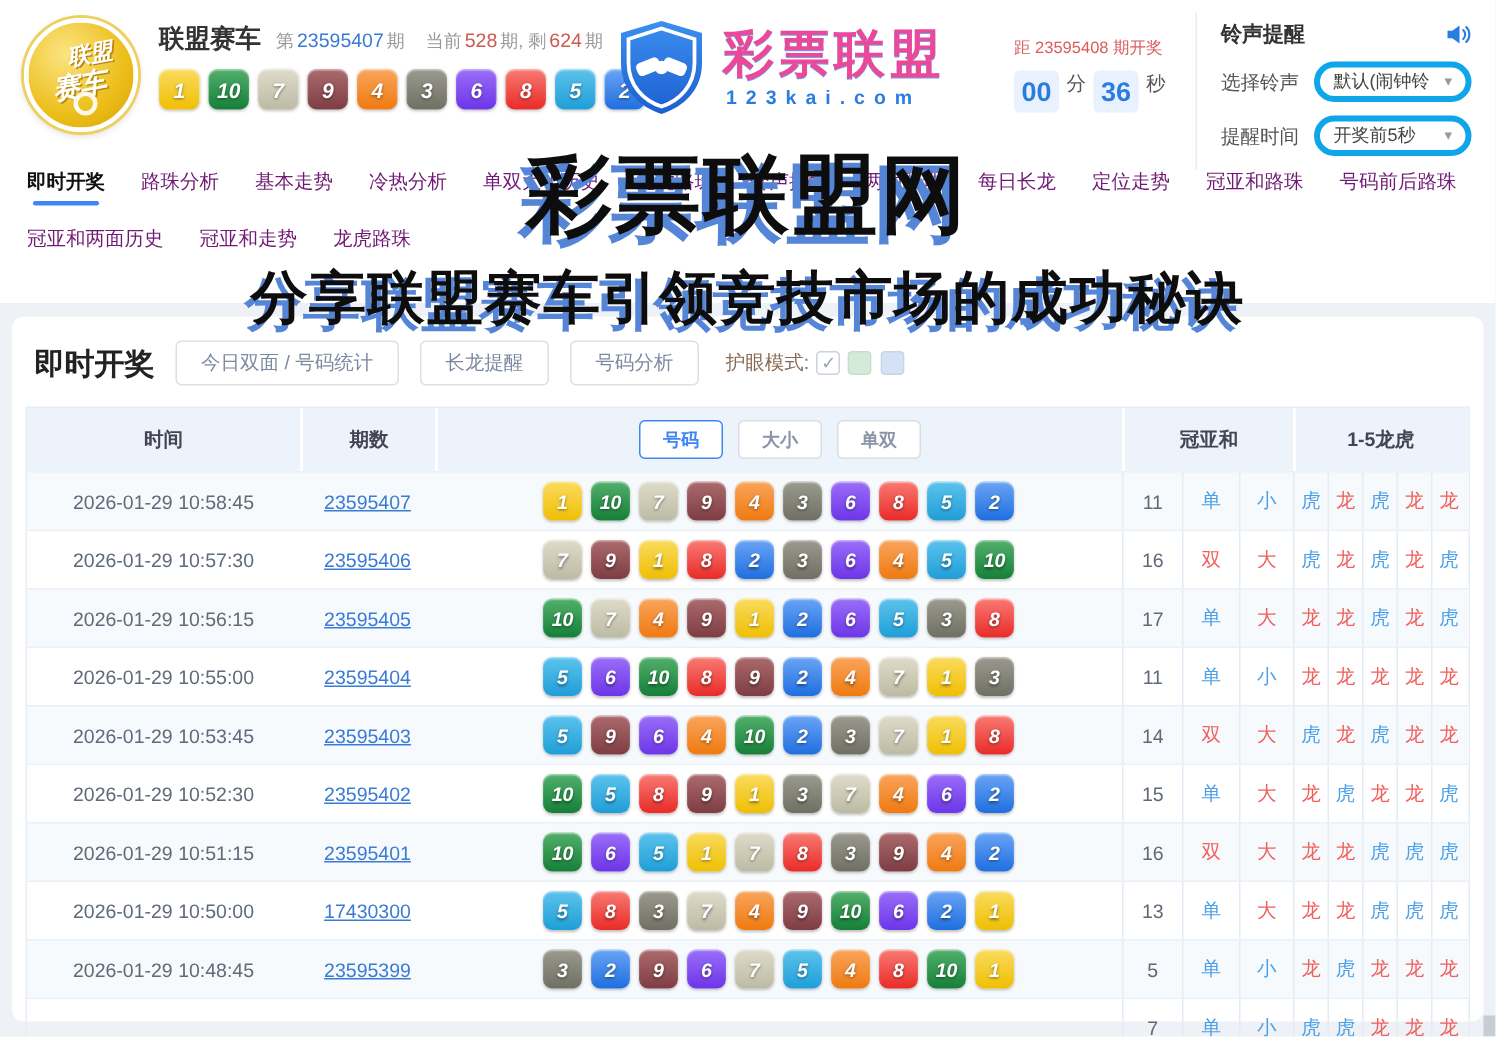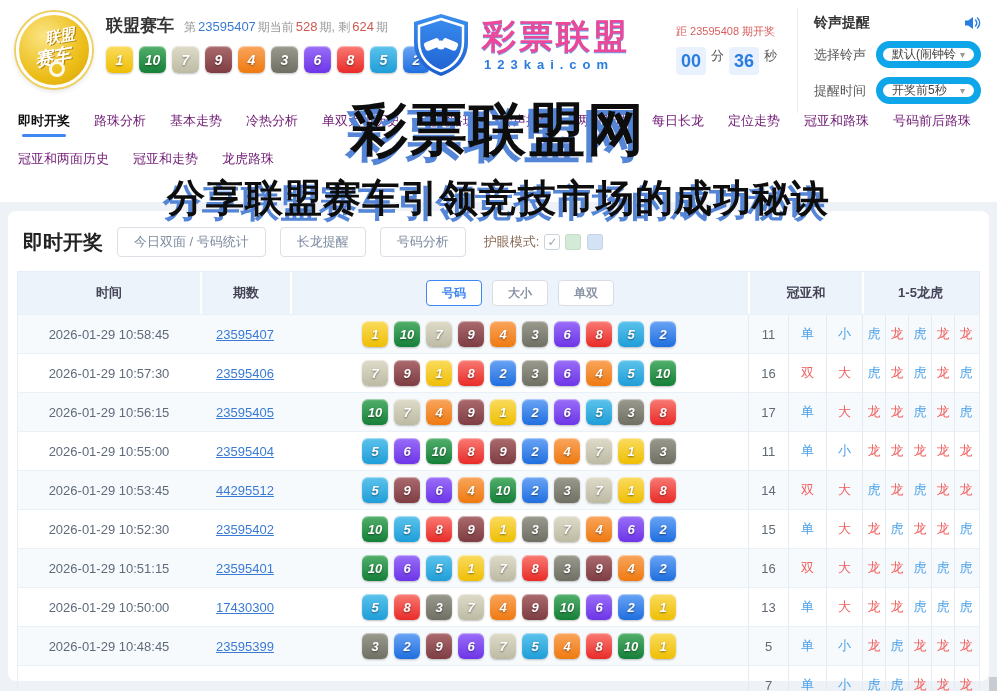--- a/index.html
+++ b/index.html
@@ -13,21 +13,21 @@
           border:3px solid #fff; box-shadow:0 0 0 2px #eed05e, 0 2px 6px rgba(0,0,0,.18);
           position:relative; overflow:hidden; flex:0 0 auto; }
   .coin .t1 { position:absolute; top:12px; left:26px; color:#fff; font-weight:bold; font-size:15px; font-style:italic; transform:rotate(-10deg); text-shadow:1px 1px 0 #b8860b; }
   .coin .t2 { position:absolute; top:30px; left:16px; color:#fff; font-weight:bold; font-size:18px; font-style:italic; transform:rotate(-10deg); text-shadow:1px 1px 0 #b8860b; }
   .coin .wheel { position:absolute; bottom:8px; left:30px; width:16px; height:16px; border:3px solid #fff; border-radius:50%; opacity:.9; }
   .gmeta { margin-left:14px; }
   .gline { display:flex; align-items:baseline; margin-top:4px; white-space:nowrap; }
   .gname { font-size:17px; font-weight:bold; color:#333; margin-right:10px; }
   .gissue { font-size:12px; color:#999; }
   .gissue b { color:#3a7bd5; font-weight:normal; font-size:13px; margin:0 2px; }
-  .gstat { font-size:12px; color:#999; }
+  .gstat { font-size:12px; color:#999; margin-left:14px; }
   .gstat b { color:#cf5a50; font-weight:normal; font-size:13px; margin:0 2px; }
   .balls { display:flex; gap:6px; margin-top:9px; }
   .ball { width:27px; height:27px; border-radius:6px; color:#fff; font-weight:bold; font-style:italic;
           display:flex; align-items:center; justify-content:center; font-size:14px;
           text-shadow:0 1px 2px rgba(0,0,0,.45); box-shadow:inset 0 1px 1px rgba(255,255,255,.5), 0 1px 2px rgba(0,0,0,.25); }
   .ball.small { width:26px; height:26px; font-size:13px; }
 
   .sitelogo { position:absolute; left:410px; top:12px; display:flex; align-items:center; }
   .brandcol { margin-left:10px; }
   .brand { font-size:34px; font-weight:bold; color:#ec4899; letter-spacing:3px; line-height:1.1;
@@ -38,21 +38,21 @@
   .cd-label { font-size:11px; color:#d95d5d; white-space:nowrap; }
   .cd-row { display:flex; align-items:flex-start; margin-top:8px; gap:5px; }
   .cd-box { width:30px; height:28px; background:#e8f1fd; border-radius:4px; color:#2a7de0;
             font-weight:bold; font-size:18px; display:flex; align-items:center; justify-content:center; }
   .cd-unit { font-size:13px; color:#555; }
 
   .bellpanel { position:absolute; left:797px; top:8px; width:198px; border-left:1px solid #ececec; padding:6px 14px 0 16px; }
   .bp-row { display:flex; align-items:center; margin-bottom:9px; }
   .bp-title { font-size:14px; font-weight:bold; color:#333; flex:1; }
   .bp-label { font-size:13px; color:#555; width:62px; flex:0 0 auto; }
-  .pill { flex:1; border:7px solid #0ea5e9; border-radius:15px; height:27px; display:flex; align-items:center;
+  .pill { flex:1; border:4px solid #0ea5e9; border-radius:15px; height:27px; display:flex; align-items:center;
           justify-content:space-between; padding:0 9px; font-size:12px; color:#444; background:#fff; white-space:nowrap; }
   .caret { color:#999; font-size:10px; margin-left:4px; }
 
   
   .nav { background:#fff; padding:4px 0 14px 18px; }
   .navrow { display:flex; gap:24px; margin-bottom:13px; flex-wrap:nowrap; }
   .tab { font-size:13px; color:#701a75; white-space:nowrap; cursor:pointer; position:relative; padding-bottom:7px; }
   .tab.active { color:#111; font-weight:bold; }
   .tab.active::after { content:""; position:absolute; left:4px; right:4px; bottom:0; height:3px; border-radius:2px; background:#3f86f5; }
 
@@ -346,21 +346,21 @@
     <div class="td bordered t-size val-blue">小</div>
   <div class="td bordered val-red">龙</div>
           <div class="td bordered val-red">龙</div>
           <div class="td bordered val-red">龙</div>
           <div class="td bordered val-red">龙</div>
           <div class="td bordered val-red">龙</div>
         </div>
         <div class="grid row alt">
     <div class="td t-time">2026-01-29 10:53:45</div>
     <div class="td t-issue">
-            <a class="issue-link">44295512</a>
+            <a class="issue-link">23595403</a>
           </div>
     <div class="td ballcell t-balls">
             <span class="ball small" style="background: linear-gradient(rgb(92, 195, 236), rgb(31, 158, 216));">5</span>
             <span class="ball small" style="background: linear-gradient(rgb(170, 106, 110), rgb(126, 61, 66));">9</span>
             <span class="ball small" style="background: linear-gradient(rgb(154, 110, 248), rgb(109, 53, 232));">6</span>
             <span class="ball small" style="background: linear-gradient(rgb(249, 165, 92), rgb(239, 122, 16));">4</span>
             <span class="ball small" style="background: linear-gradient(rgb(82, 176, 107), rgb(21, 127, 56));">10</span>
             <span class="ball small" style="background: linear-gradient(rgb(106, 164, 245), rgb(31, 111, 224));">2</span>
             <span class="ball small" style="background: linear-gradient(rgb(154, 154, 142), rgb(111, 111, 99));">3</span>
             <span class="ball small" style="background: linear-gradient(rgb(222, 219, 201), rgb(189, 186, 164));">7</span>

